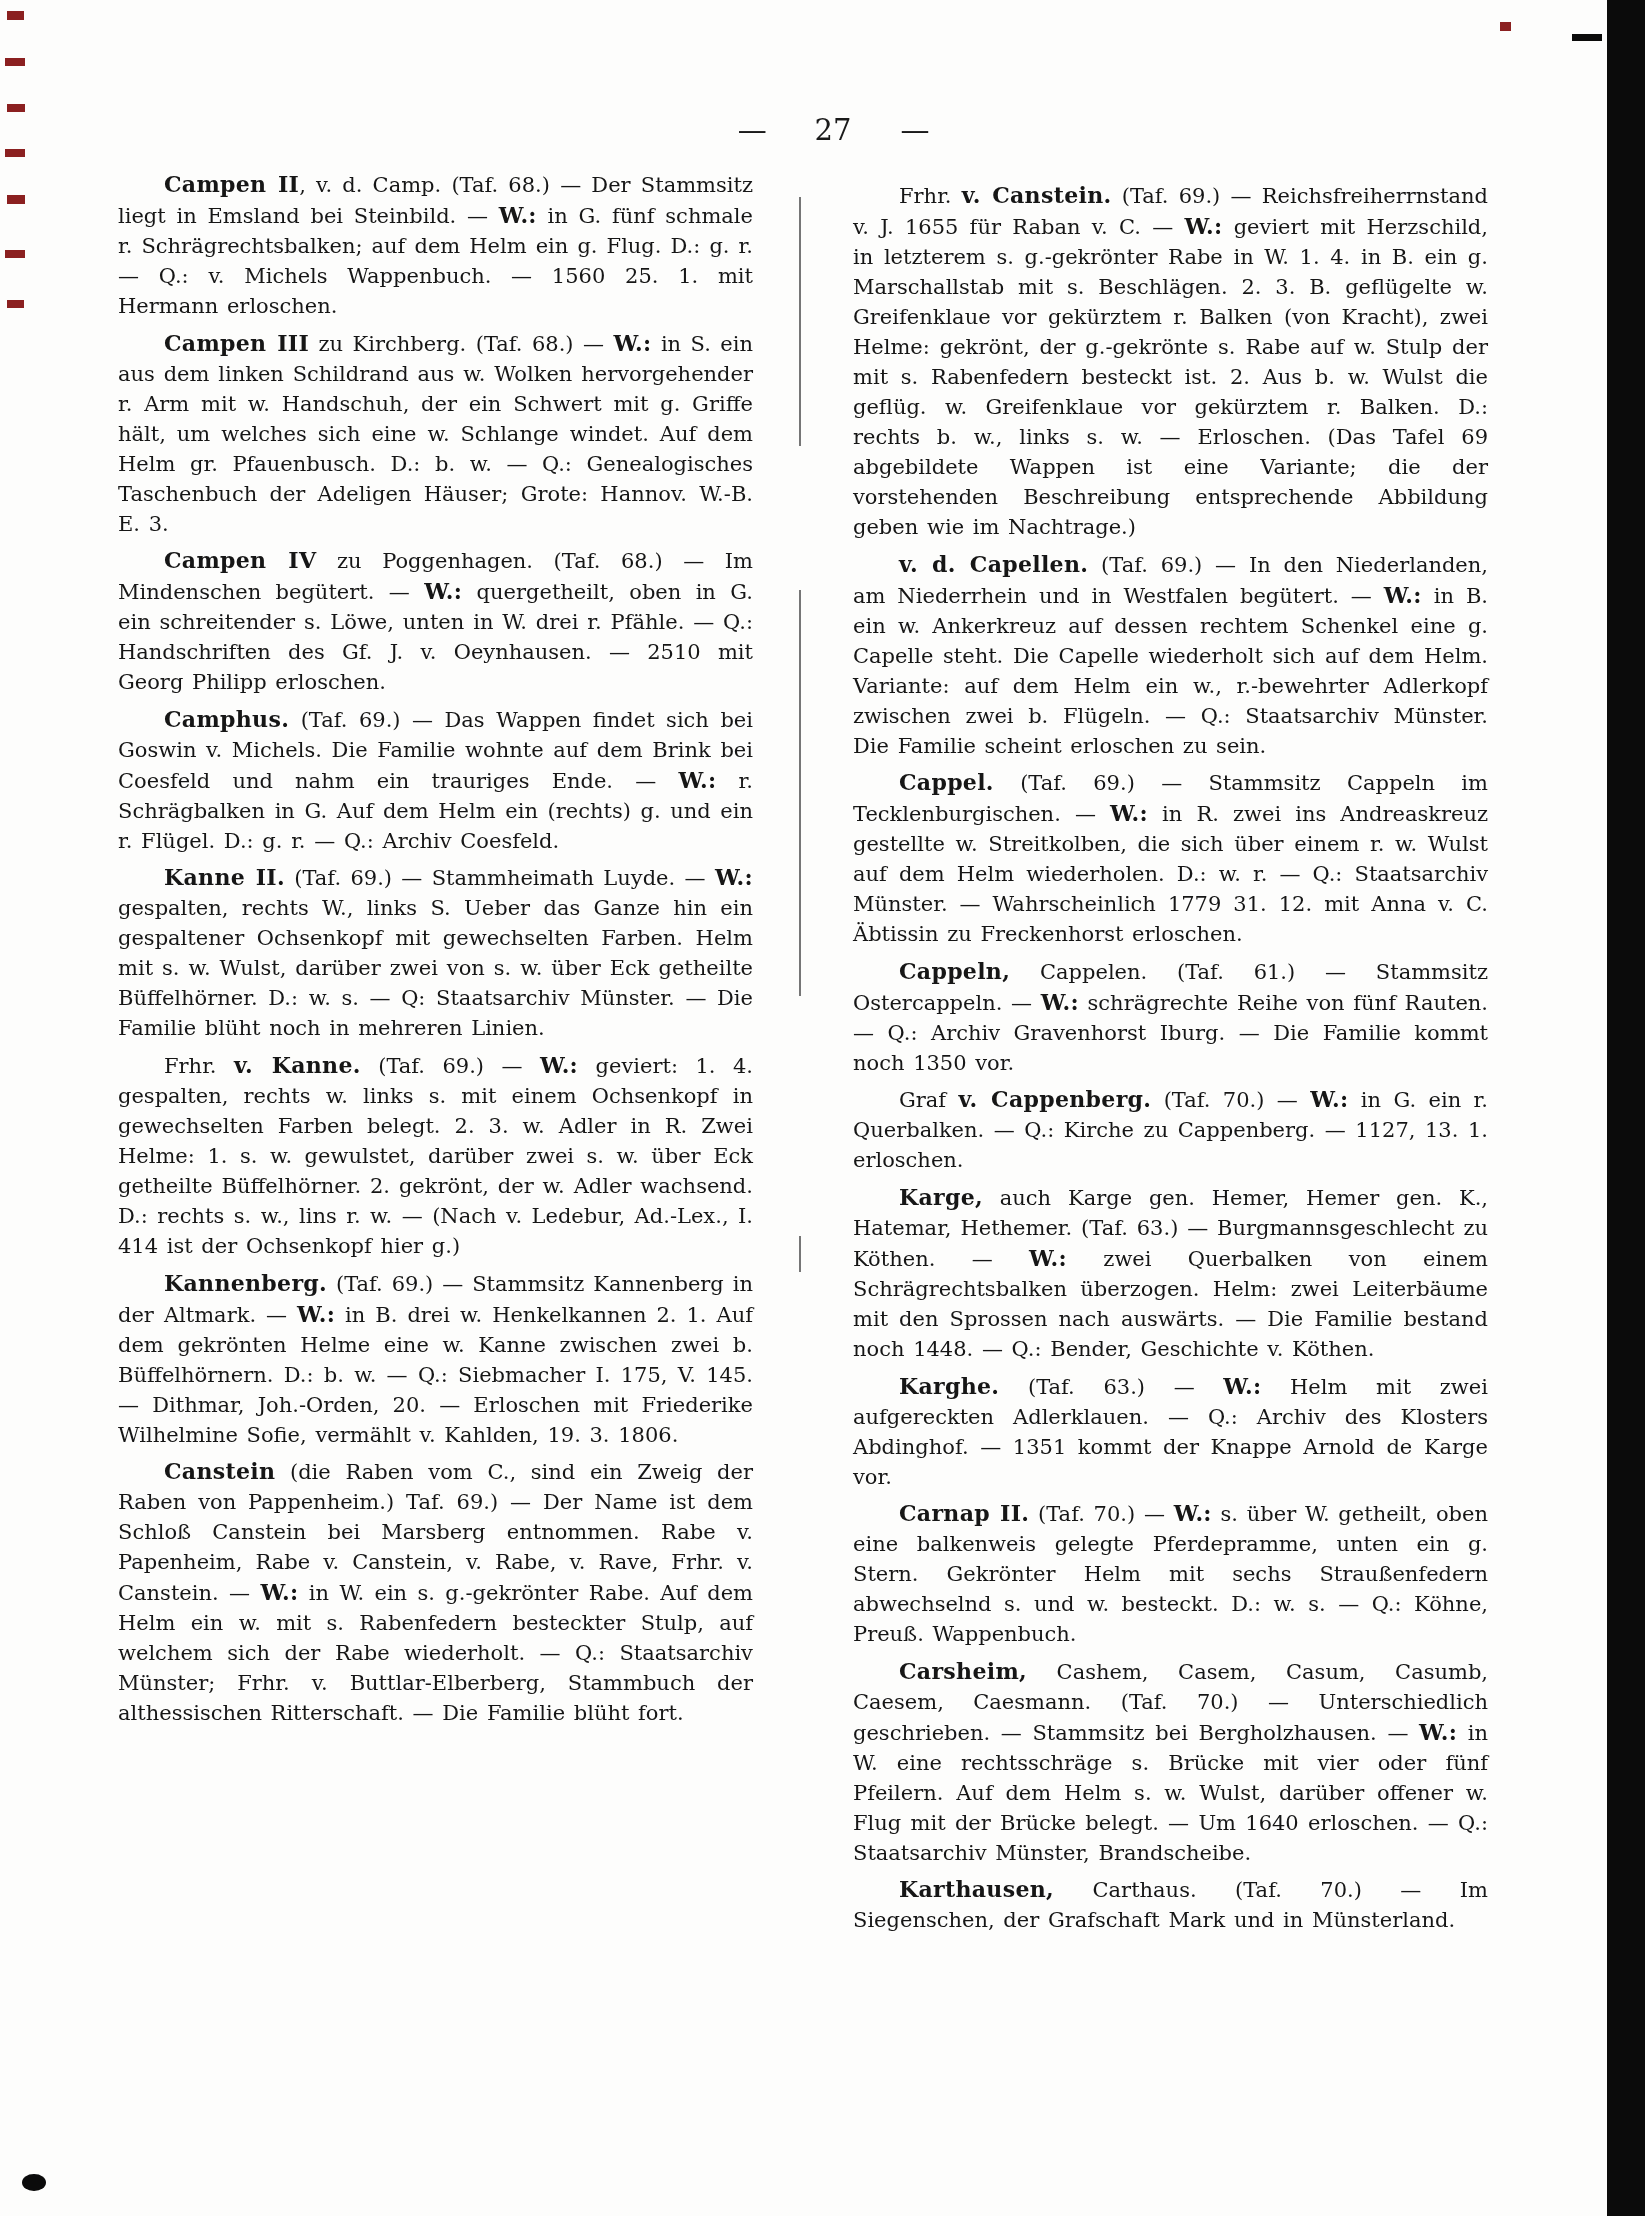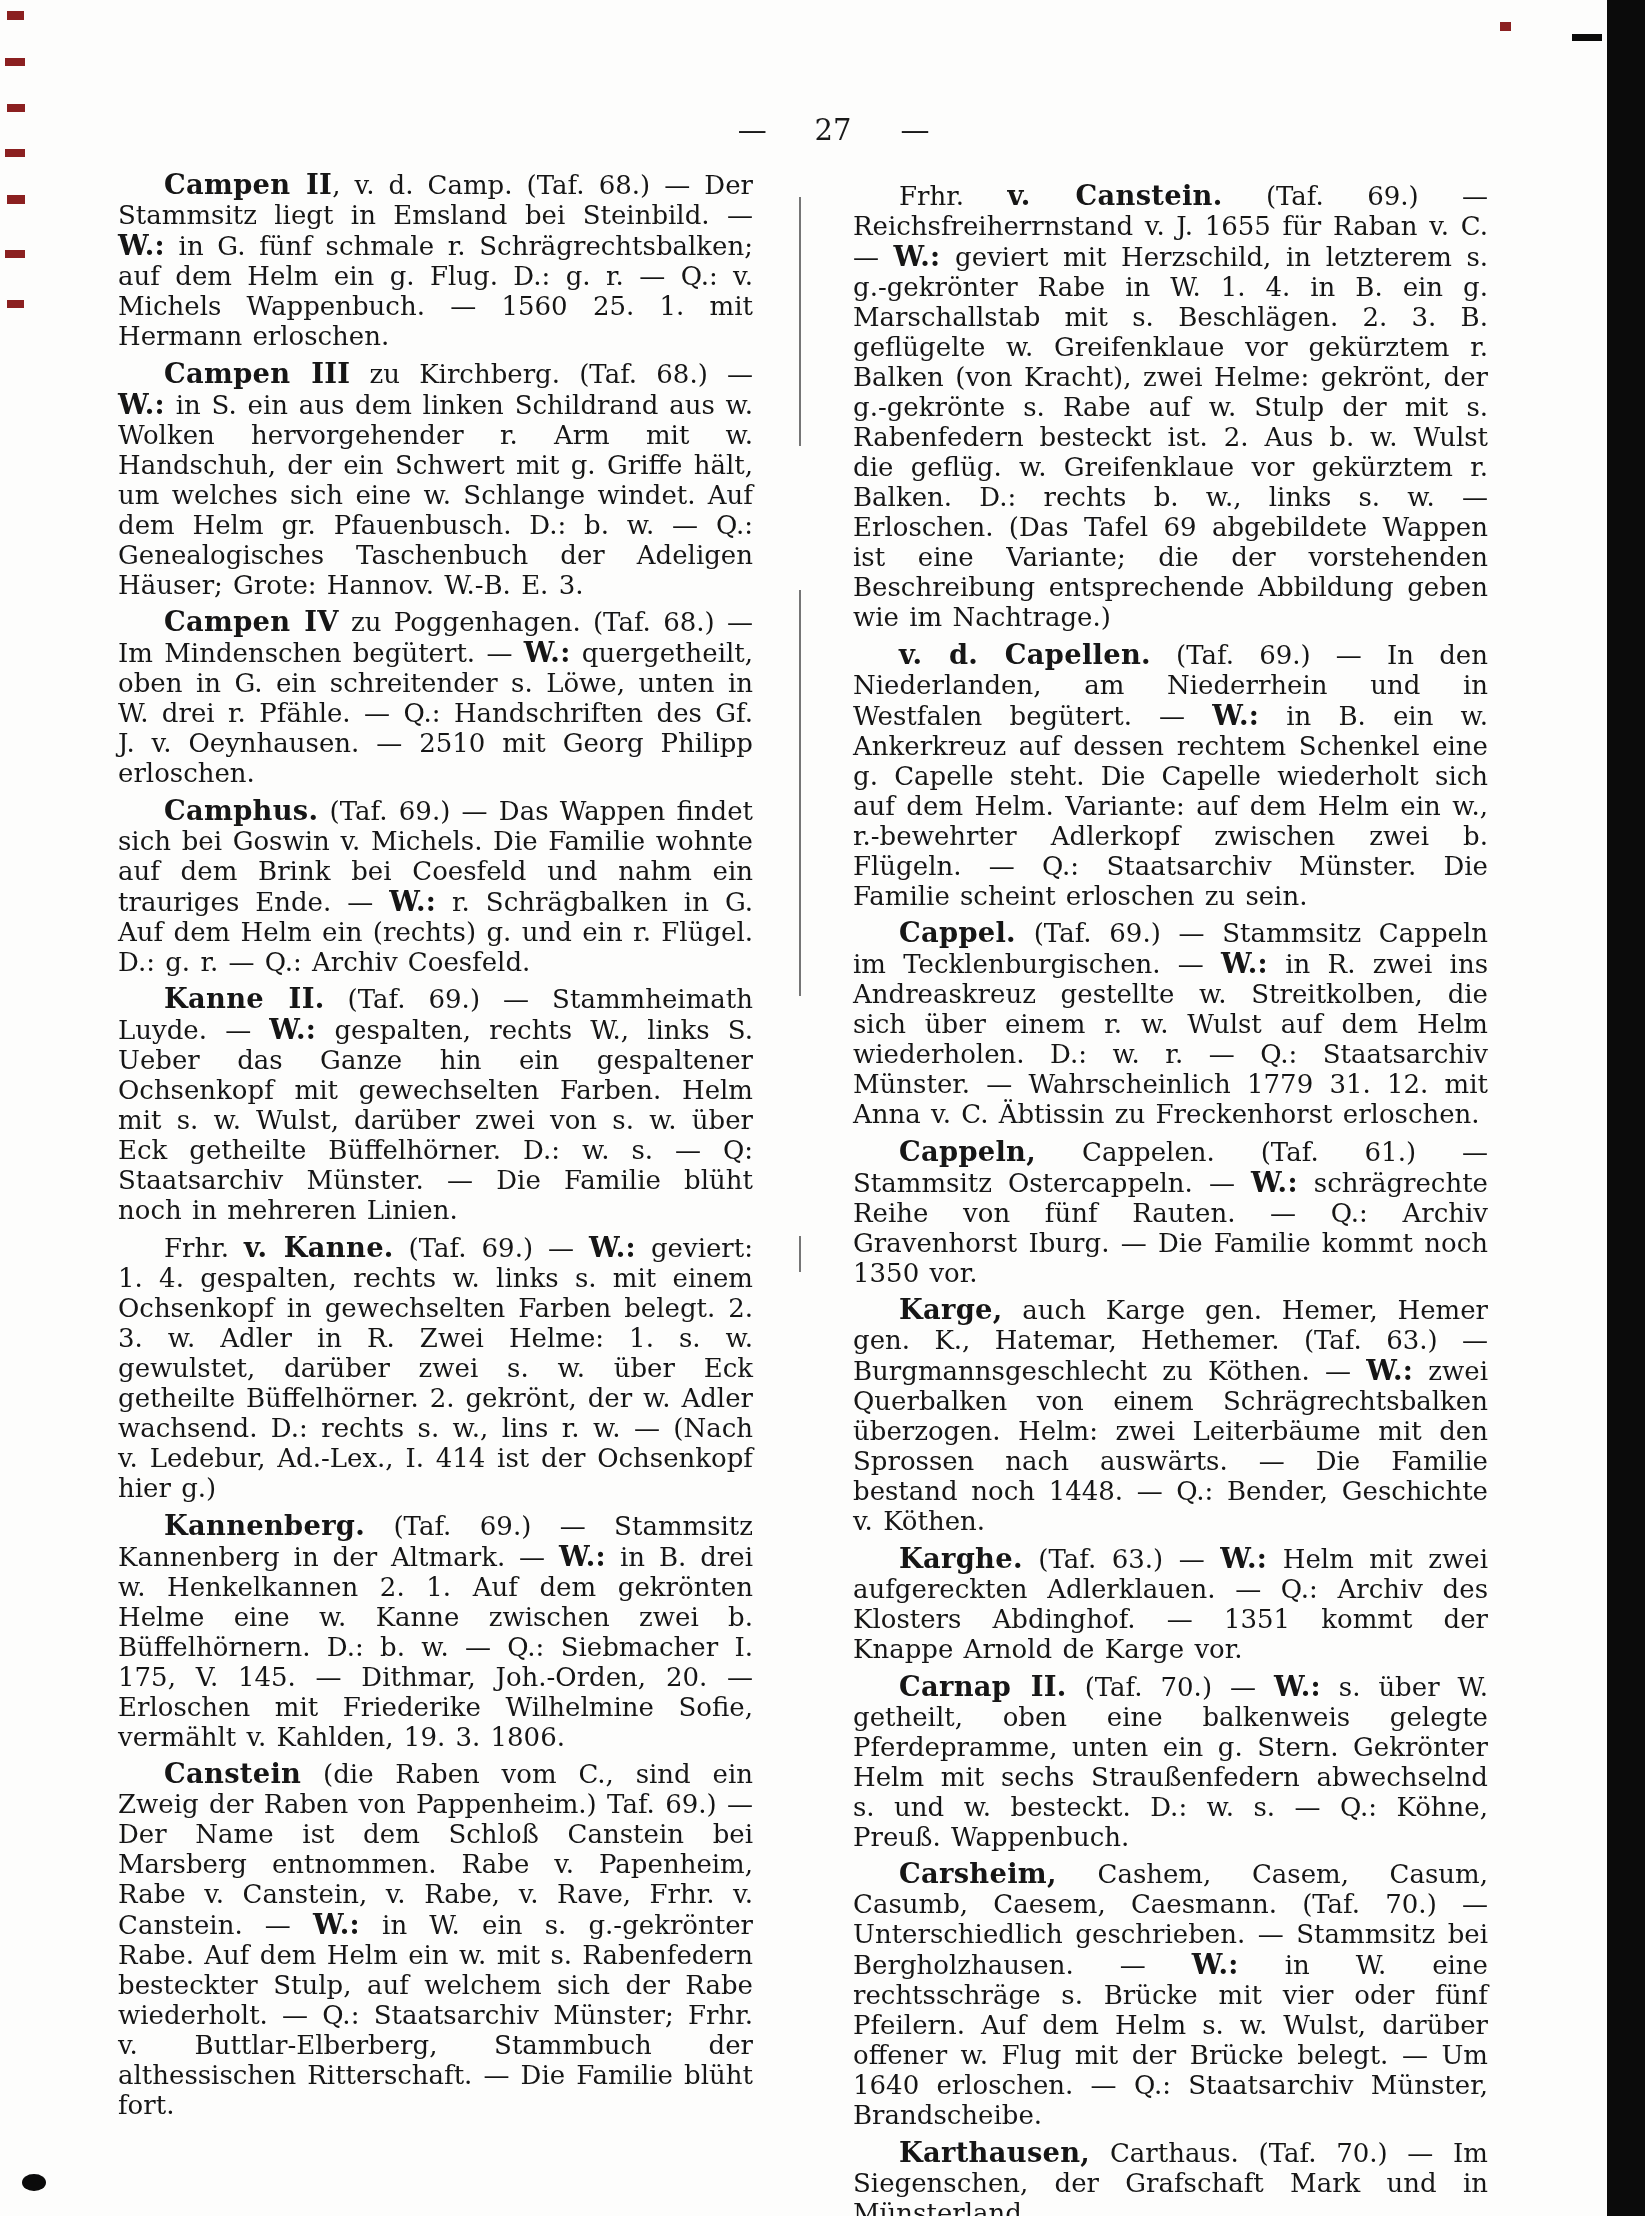--- a/index.html
+++ b/index.html
@@ -10,21 +10,21 @@
     color:#161616;
   }
   .page-header{
     position:absolute;left:669px;top:113px;width:328px;
     display:flex;justify-content:center;align-items:baseline;gap:49px;
     font-size:29px;color:#1a1a1a;
   }
   .page-header .dash{letter-spacing:-1.3px;}
   .col{
     position:absolute;width:635px;
-    font-size:26px;line-height:30px;text-align:justify;
+    font-size:21px;line-height:30px;text-align:justify;
     word-spacing:2px;
   }
   #col-left{left:118px;top:169px;height:1888px;}
   #col-right{left:853px;top:180px;height:1901px;}
   .entry{margin:0 0 6.6px 0;text-indent:46px;}
   .hw{font-weight:bold;font-size:1.05em;letter-spacing:0.3px;}
   .tx{font-weight:normal;}
   .divider-seg{position:absolute;width:2px;background:#2e2e2e;opacity:.65;}
   .artifact{position:absolute;}
   .round{border-radius:50%;}
@@ -46,20 +46,21 @@
     <p class="entry"><span class="hw">Kanne II.</span><span class="tx"> (Taf. 69.) — Stammheimath Luyde. — </span><span class="hw">W.:</span><span class="tx"> gespalten, rechts W., links S. Ueber das Ganze hin ein gespaltener Ochsenkopf mit gewechselten Farben. Helm mit s. w. Wulst, darüber zwei von s. w. über Eck getheilte Büffelhörner. D.: w. s. — Q: Staatsarchiv Münster. — Die Familie blüht noch in mehreren Linien.</span></p>
     <p class="entry"><span class="tx">Frhr. </span><span class="hw">v. Kanne.</span><span class="tx"> (Taf. 69.) — </span><span class="hw">W.:</span><span class="tx"> geviert: 1. 4. gespalten, rechts w. links s. mit einem Ochsenkopf in gewechselten Farben belegt. 2. 3. w. Adler in R. Zwei Helme: 1. s. w. gewulstet, darüber zwei s. w. über Eck getheilte Büffelhörner. 2. gekrönt, der w. Adler wachsend. D.: rechts s. w., lins r. w. — (Nach v. Ledebur, Ad.-Lex., I. 414 ist der Ochsenkopf hier g.)</span></p>
     <p class="entry"><span class="hw">Kannenberg.</span><span class="tx"> (Taf. 69.) — Stammsitz Kannenberg in der Altmark. — </span><span class="hw">W.:</span><span class="tx"> in B. drei w. Henkelkannen 2. 1. Auf dem gekrönten Helme eine w. Kanne zwischen zwei b. Büffelhörnern. D.: b. w. — Q.: Siebmacher I. 175, V. 145. — Dithmar, Joh.-Orden, 20. — Erloschen mit Friederike Wilhelmine Sofie, vermählt v. Kahlden, 19. 3. 1806.</span></p>
     <p class="entry"><span class="hw">Canstein</span><span class="tx"> (die Raben vom C., sind ein Zweig der Raben von Pappenheim.) Taf. 69.) — Der Name ist dem Schloß Canstein bei Marsberg entnommen. Rabe v. Papenheim, Rabe v. Canstein, v. Rabe, v. Rave, Frhr. v. Canstein. — </span><span class="hw">W.:</span><span class="tx"> in W. ein s. g.-gekrönter Rabe. Auf dem Helm ein w. mit s. Rabenfedern besteckter Stulp, auf welchem sich der Rabe wiederholt. — Q.: Staatsarchiv Münster; Frhr. v. Buttlar-Elberberg, Stammbuch der althessischen Ritterschaft. — Die Familie blüht fort.</span></p>
   </div>
 <div id="col-right" class="col">
     <p class="entry"><span class="tx">Frhr. </span><span class="hw">v. Canstein.</span><span class="tx"> (Taf. 69.) — Reichsfreiherrnstand v. J. 1655 für Raban v. C. — </span><span class="hw">W.:</span><span class="tx"> geviert mit Herzschild, in letzterem s. g.-gekrönter Rabe in W. 1. 4. in B. ein g. Marschallstab mit s. Beschlägen. 2. 3. B. geflügelte w. Greifenklaue vor gekürztem r. Balken (von Kracht), zwei Helme: gekrönt, der g.-gekrönte s. Rabe auf w. Stulp der mit s. Rabenfedern besteckt ist. 2. Aus b. w. Wulst die geflüg. w. Greifenklaue vor gekürztem r. Balken. D.: rechts b. w., links s. w. — Erloschen. (Das Tafel 69 abgebildete Wappen ist eine Variante; die der vorstehenden Beschreibung entsprechende Abbildung geben wie im Nachtrage.)</span></p>
     <p class="entry"><span class="hw">v. d. Capellen.</span><span class="tx"> (Taf. 69.) — In den Niederlanden, am Niederrhein und in Westfalen begütert. — </span><span class="hw">W.:</span><span class="tx"> in B. ein w. Ankerkreuz auf dessen rechtem Schenkel eine g. Capelle steht. Die Capelle wiederholt sich auf dem Helm. Variante: auf dem Helm ein w., r.-bewehrter Adlerkopf zwischen zwei b. Flügeln. — Q.: Staatsarchiv Münster. Die Familie scheint erloschen zu sein.</span></p>
     <p class="entry"><span class="hw">Cappel.</span><span class="tx"> (Taf. 69.) — Stammsitz Cappeln im Tecklenburgischen. — </span><span class="hw">W.:</span><span class="tx"> in R. zwei ins Andreaskreuz gestellte w. Streitkolben, die sich über einem r. w. Wulst auf dem Helm wiederholen. D.: w. r. — Q.: Staatsarchiv Münster. — Wahrscheinlich 1779 31. 12. mit Anna v. C. Äbtissin zu Freckenhorst erloschen.</span></p>
     <p class="entry"><span class="hw">Cappeln,</span><span class="tx"> Cappelen. (Taf. 61.) — Stammsitz Ostercappeln. — </span><span class="hw">W.:</span><span class="tx"> schrägrechte Reihe von fünf Rauten. — Q.: Archiv Gravenhorst Iburg. — Die Familie kommt noch 1350 vor.</span></p>
+    <p class="entry"><span class="tx">Graf </span><span class="hw">v. Cappenberg.</span><span class="tx"> (Taf. 70.) — </span><span class="hw">W.:</span><span class="tx"> in G. ein r. Querbalken. — Q.: Kirche zu Cappenberg. — 1127, 13. 1. erloschen.</span></p>
     <p class="entry"><span class="hw">Karge,</span><span class="tx"> auch Karge gen. Hemer, Hemer gen. K., Hatemar, Hethemer. (Taf. 63.) — Burgmannsgeschlecht zu Köthen. — </span><span class="hw">W.:</span><span class="tx"> zwei Querbalken von einem Schrägrechtsbalken überzogen. Helm: zwei Leiterbäume mit den Sprossen nach auswärts. — Die Familie bestand noch 1448. — Q.: Bender, Geschichte v. Köthen.</span></p>
     <p class="entry"><span class="hw">Karghe.</span><span class="tx"> (Taf. 63.) — </span><span class="hw">W.:</span><span class="tx"> Helm mit zwei aufgereckten Adlerklauen. — Q.: Archiv des Klosters Abdinghof. — 1351 kommt der Knappe Arnold de Karge vor.</span></p>
     <p class="entry"><span class="hw">Carnap II.</span><span class="tx"> (Taf. 70.) — </span><span class="hw">W.:</span><span class="tx"> s. über W. getheilt, oben eine balkenweis gelegte Pferdepramme, unten ein g. Stern. Gekrönter Helm mit sechs Straußenfedern abwechselnd s. und w. besteckt. D.: w. s. — Q.: Köhne, Preuß. Wappenbuch.</span></p>
     <p class="entry"><span class="hw">Carsheim,</span><span class="tx"> Cashem, Casem, Casum, Casumb, Caesem, Caesmann. (Taf. 70.) — Unterschiedlich geschrieben. — Stammsitz bei Bergholzhausen. — </span><span class="hw">W.:</span><span class="tx"> in W. eine rechtsschräge s. Brücke mit vier oder fünf Pfeilern. Auf dem Helm s. w. Wulst, darüber offener w. Flug mit der Brücke belegt. — Um 1640 erloschen. — Q.: Staatsarchiv Münster, Brandscheibe.</span></p>
     <p class="entry"><span class="hw">Karthausen,</span><span class="tx"> Carthaus. (Taf. 70.) — Im Siegenschen, der Grafschaft Mark und in Münsterland.</span></p>
   </div>
 
 <div id="divider-layer">
     <div class="divider-seg" style="left: 799px; top: 197px; height: 249px;"></div>
     <div class="divider-seg" style="left: 799px; top: 590px; height: 406px;"></div>

